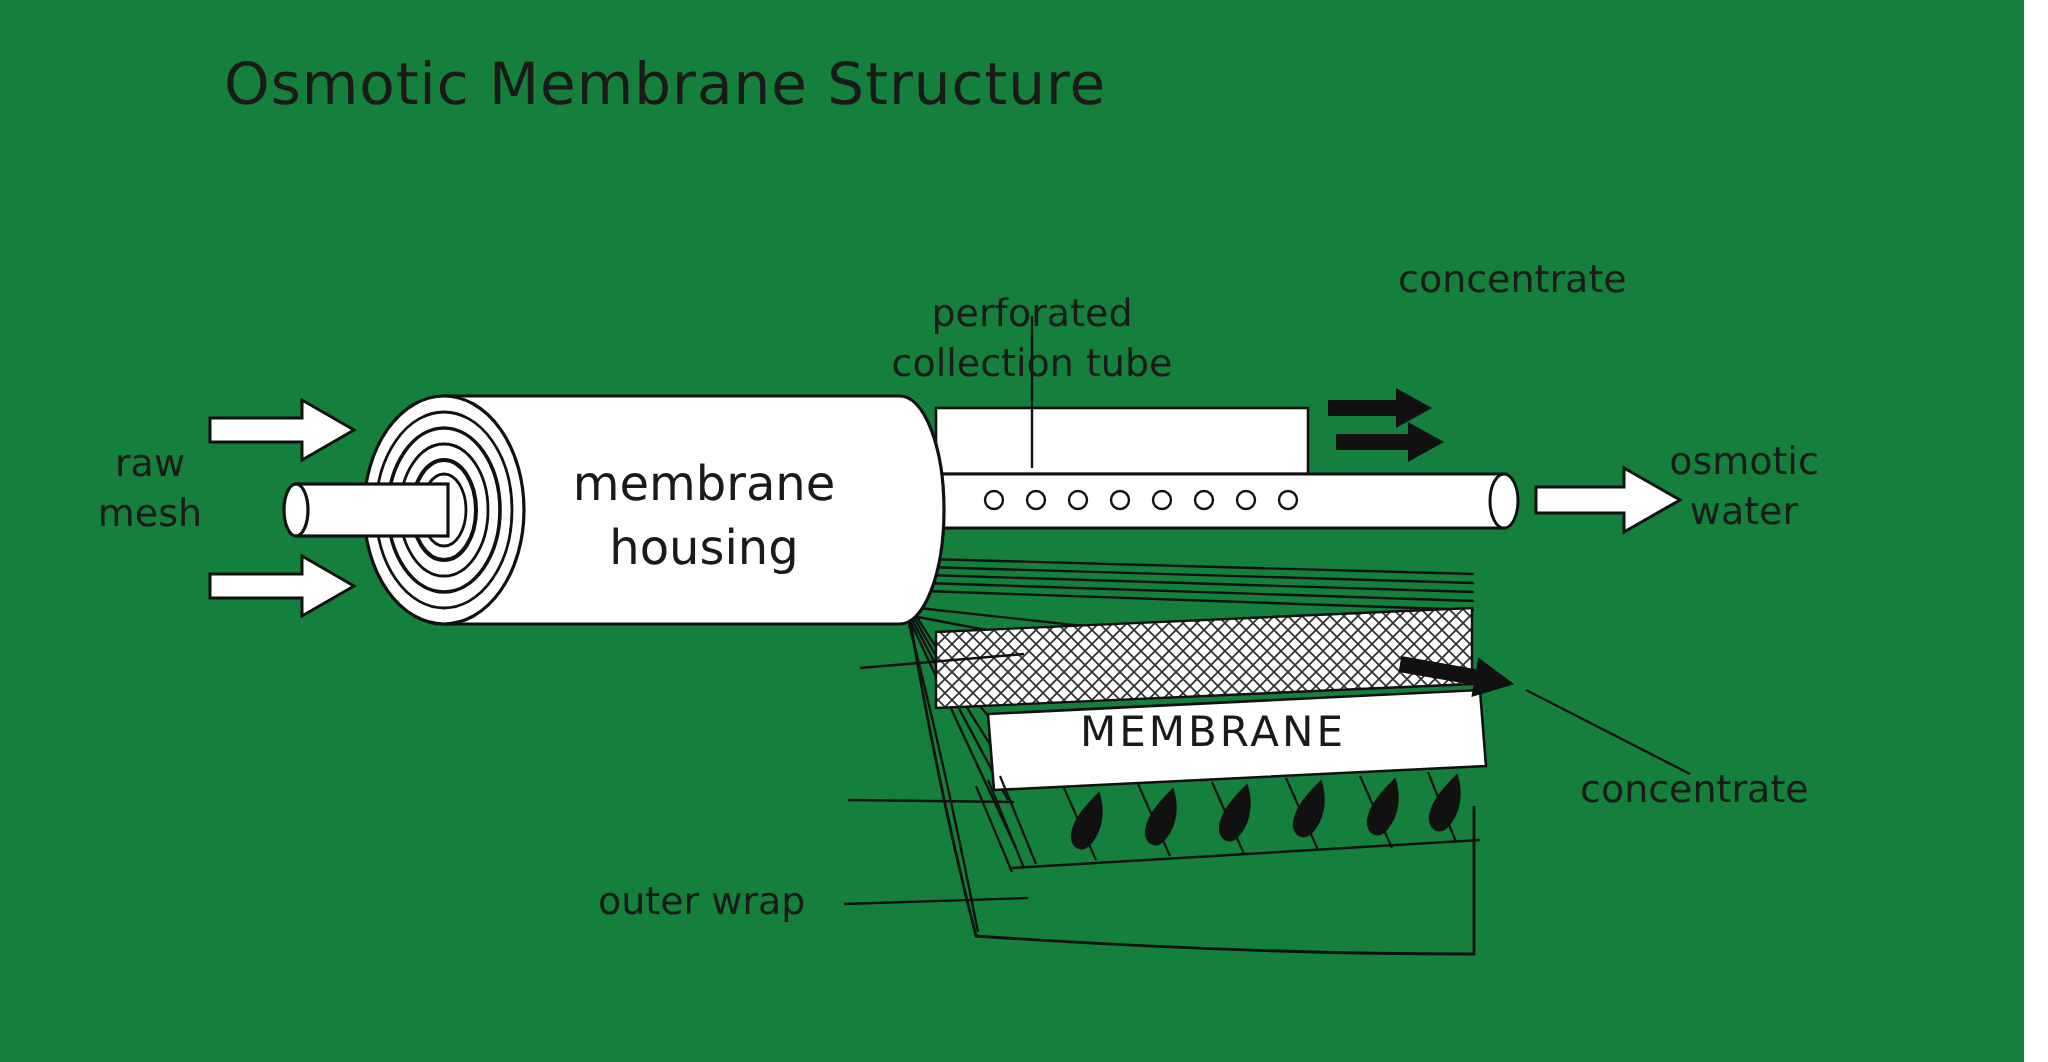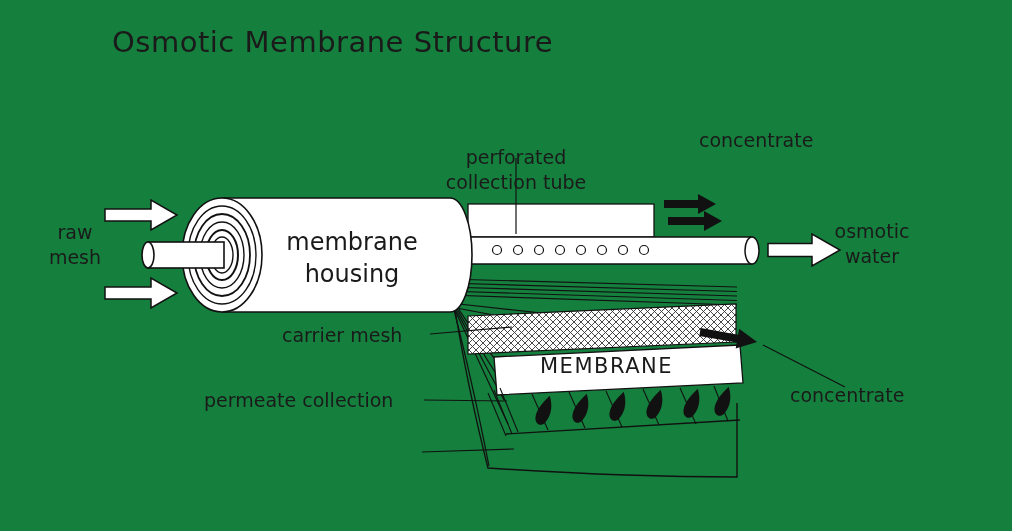--- a/index.html
+++ b/index.html
@@ -142,21 +142,20 @@
 
   <div class="lbl center" style="left:40px; top:220px; width:70px;">raw
 mesh</div>
 
   <div class="lbl center housing-lbl" style="left:272px; top:226px; width:160px;">membrane
 housing</div>
 
   <div class="lbl center" style="left:825px; top:219px; width:94px;">osmotic
 water</div>
 
-  <div class="lbl" style="left:282px; top:323px;">carrier mesh</div>
 
   <div class="lbl membrane-lbl" style="left:540px; top:353px;">MEMBRANE</div>
 
-  <div class="lbl" style="left:204px; top:388px;">permeate collection</div>
 
   <div class="lbl" style="left:790px; top:383px;">concentrate</div>
 
+  <div class="lbl" style="left:299px; top:439px;">outer wrap</div>
 </div>
 
 </body></html>

